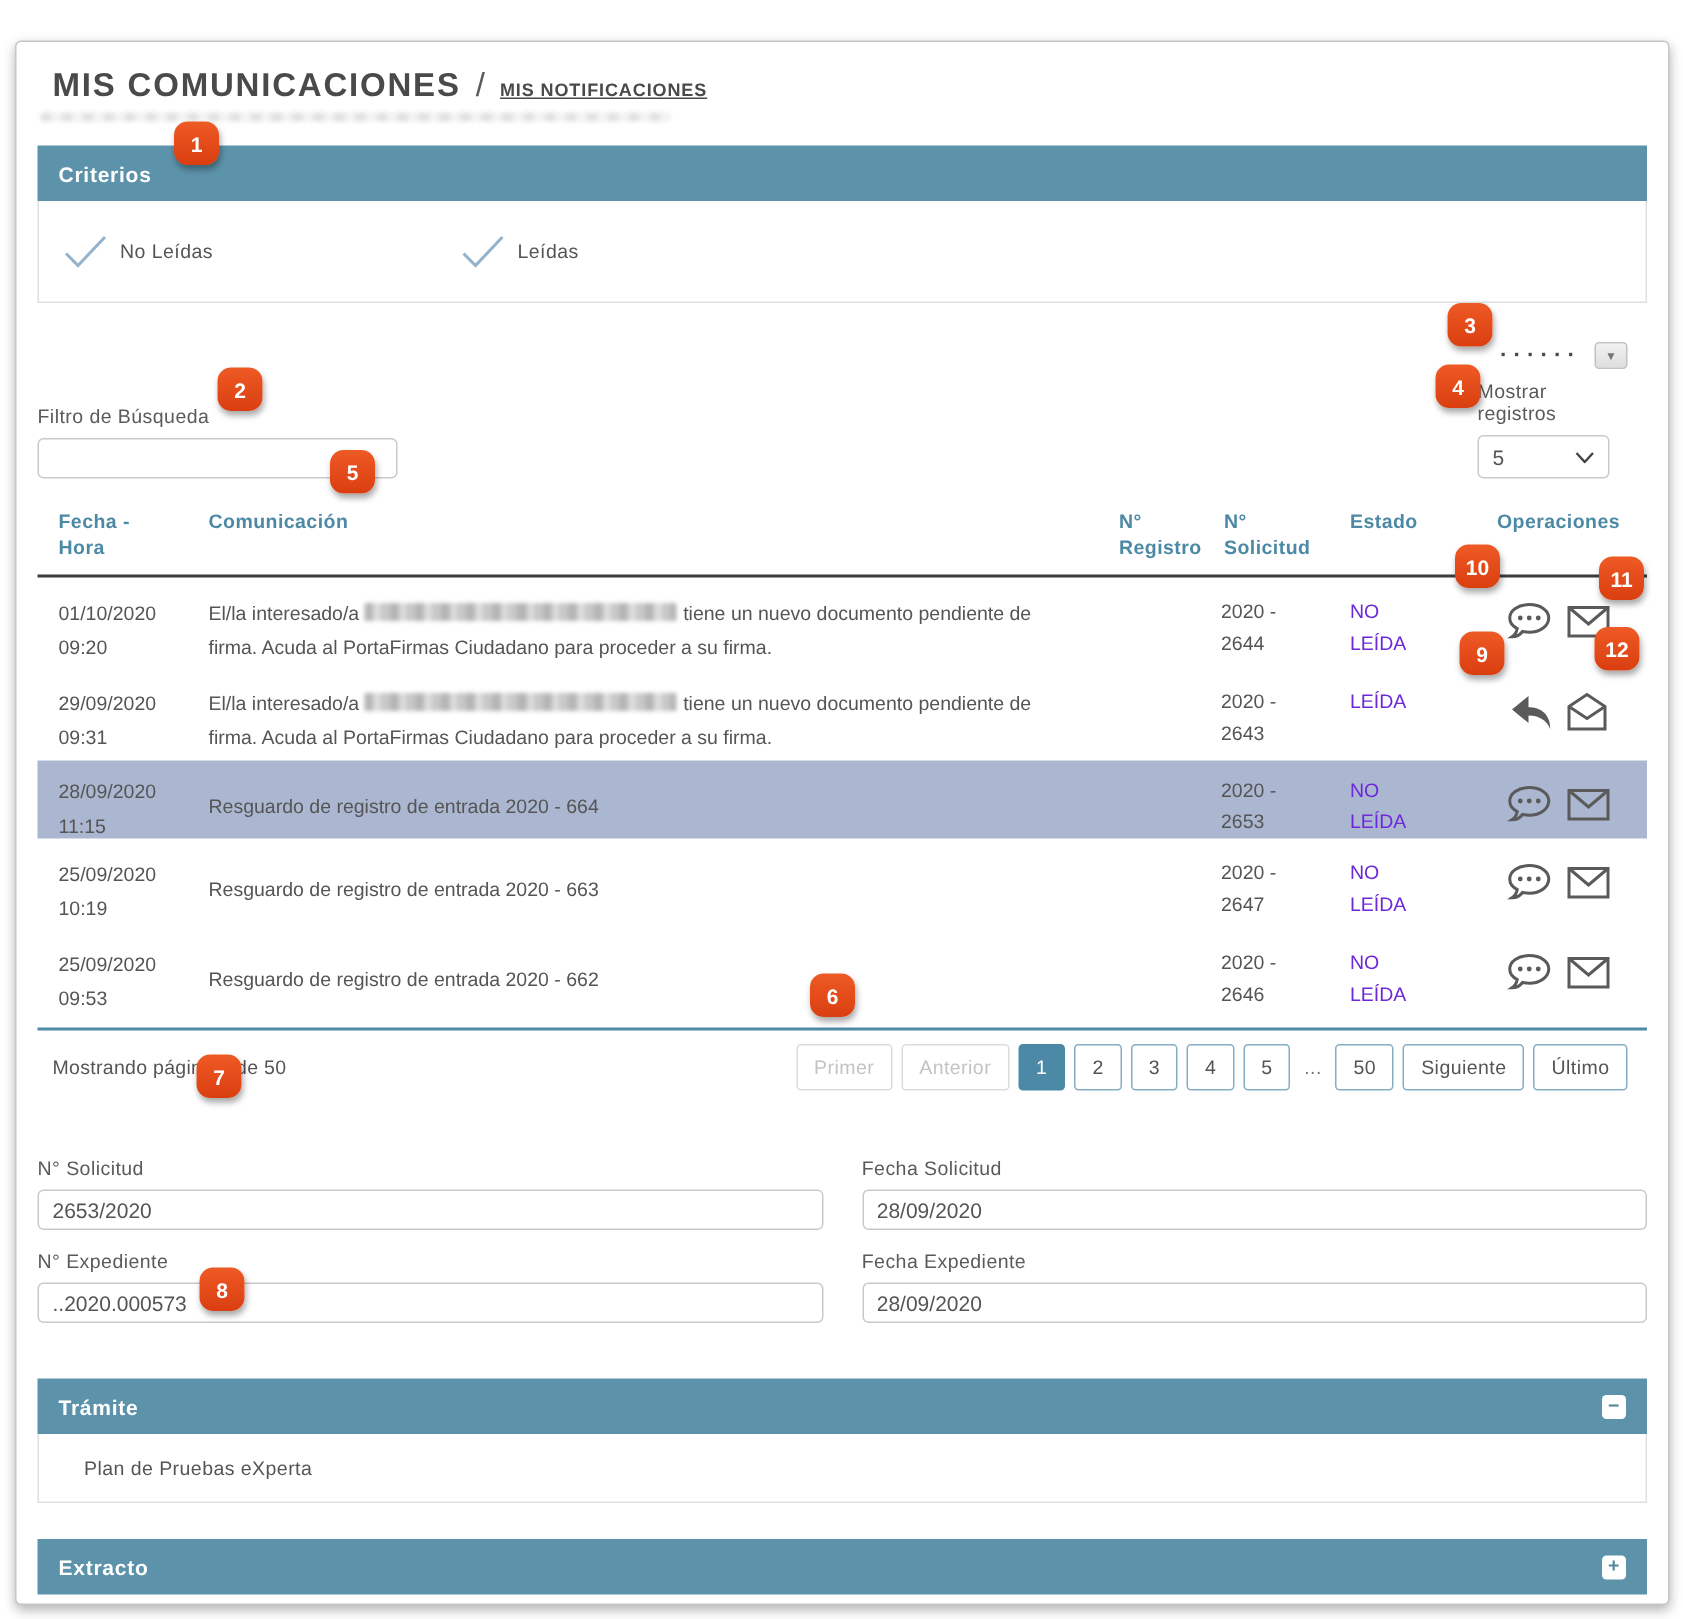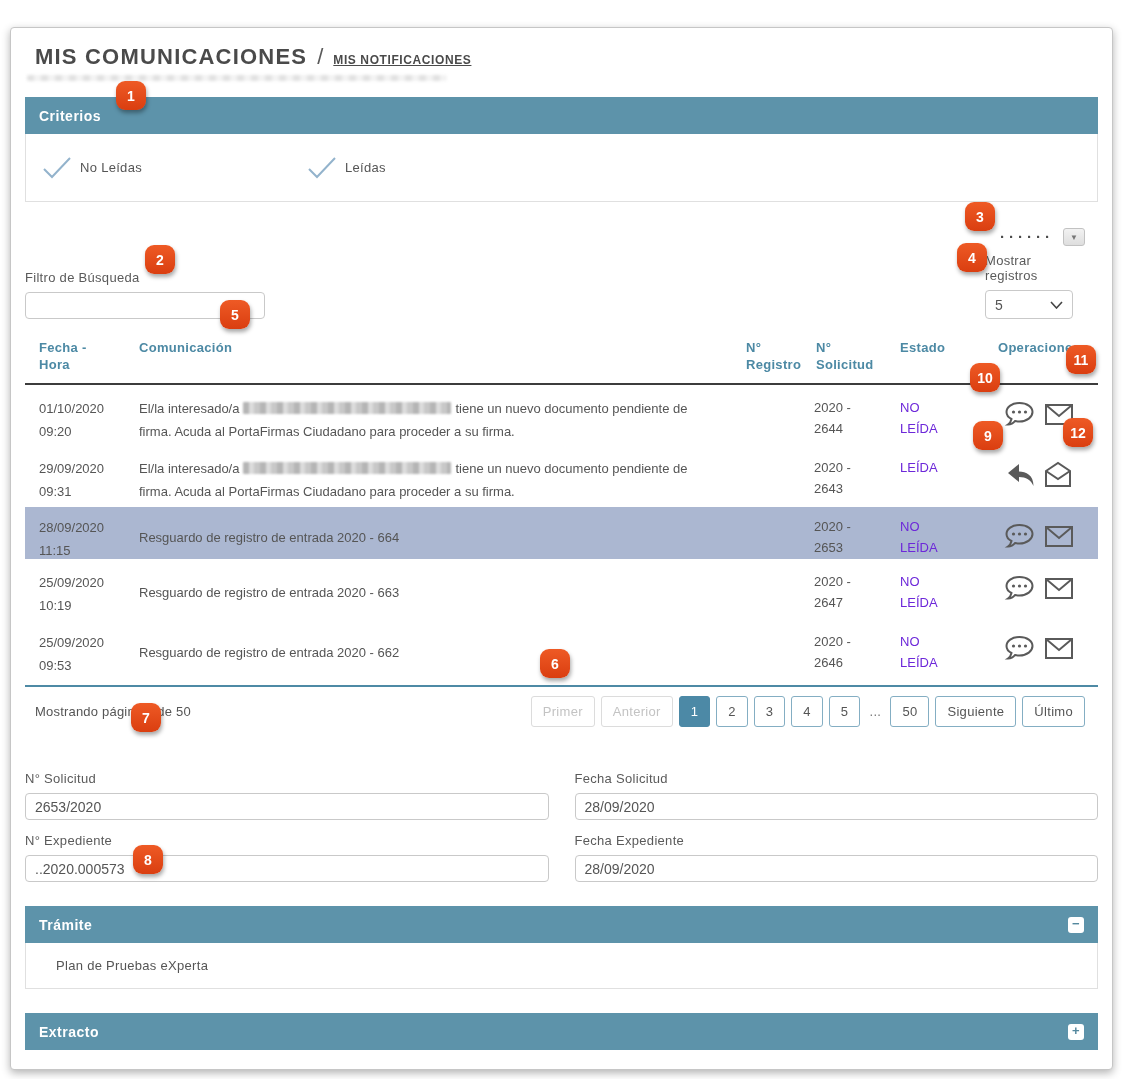--- a/index.html
+++ b/index.html
@@ -85,21 +85,21 @@
   .pbtn.disabled { border-color:#dcdcdc; color:#c3c3c3; cursor:default; }
   .pbtn.active { background:#4c89a6; border-color:#4c89a6; color:#fff; }
   .pbtn.gap { border:none; padding:0 2px; min-width:18px; color:#777; cursor:default; }
 
   
   .form-grid { display:grid; grid-template-columns:1fr 1fr; column-gap:26px; row-gap:13px;
     margin-top:32px; padding:0 0 0 0; }
   .form-field .text-input { width:100%; }
 
   
-  .tramite { margin-top:24px; }
+  .tramite { margin-top:37px; }
   .tramite-body { border:1px solid #e0e0e0; border-top:none; height:46px; display:flex;
     align-items:center; padding-left:30px; font-size:13px; color:#555; letter-spacing:.3px; }
   .extracto { margin-top:24px; }
 
   
   .volver-row { display:flex; justify-content:flex-end; margin-top:35px; }
   .volver-btn { width:157px; height:33px; background:#5d93aa; border:none; border-radius:2px;
     color:#fff; font-size:14px; font-weight:700; letter-spacing:1.4px; cursor:pointer;
     font-family:inherit; }
 
@@ -353,15 +353,15 @@
   <span class="badge" style="left:116px; top:81px;">1</span>
   <span class="badge" style="left:145px; top:245px;">2</span>
   <span class="badge" style="left:965px; top:202px;">3</span>
   <span class="badge" style="left:957px; top:243px;">4</span>
   <span class="badge" style="left:220px; top:300px;">5</span>
   <span class="badge" style="left:540px; top:649px;">6</span>
   <span class="badge" style="left:131px; top:703px;">7</span>
   <span class="badge" style="left:133px; top:845px;">8</span>
   <span class="badge" style="left:973px; top:421px;">9</span>
   <span class="badge" style="left:970px; top:363px;">10</span>
-  <span class="badge" style="left:1066px; top:345px;">11</span>
+  <span class="badge" style="left:1066px; top:371px;">11</span>
   <span class="badge" style="left:1063px; top:418px;">12</span>
 </div>
 
 </body></html>

